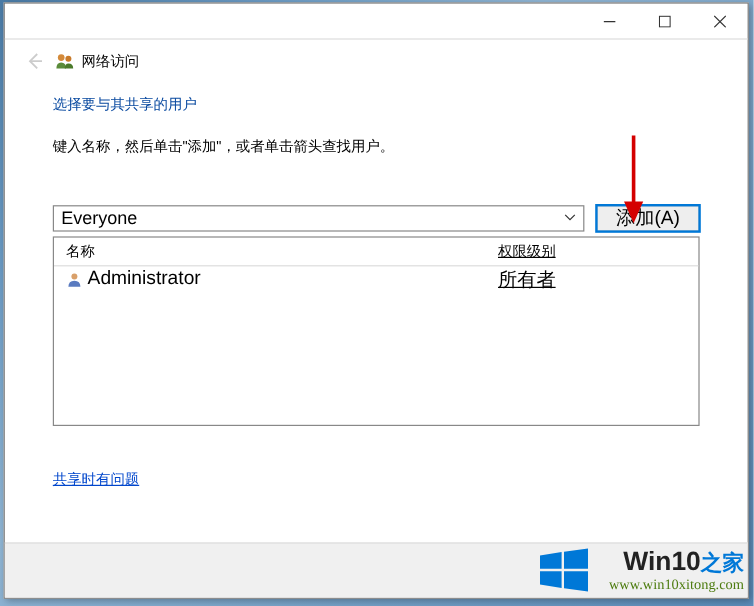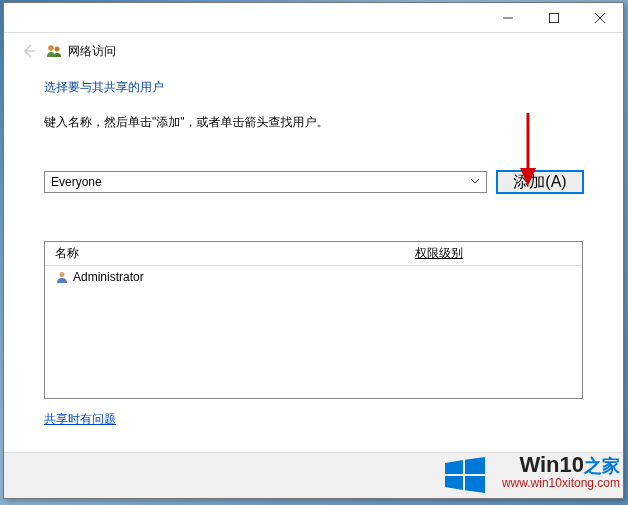--- a/index.html
+++ b/index.html
@@ -92,21 +92,21 @@
     }
     .user-select {
       flex: 1;
       height: 22px;
       border: 1px solid #888;
       padding: 0 6px;
       display: flex;
       align-items: center;
       justify-content: space-between;
       background: #fff;
-      font-size: 12px;
+      font-size: 15px;
     }
     .user-select .chevron {
       font-size: 12px;
       color: #333;
     }
     .add-btn {
       width: 86px;
       height: 22px;
       border: 1px solid #bbb;
       background: #eee;
@@ -120,79 +120,79 @@
     .arrow-annot {
       position: absolute;
       left: 517px;
       top: 108px;
     }
     .table-wrap {
       border: 1px solid #888;
       height: 158px;
       display: flex;
       flex-direction: column;
-      margin-top: 44px;
     }
     .table-header {
       display: flex;
       height: 24px;
       border-bottom: 1px solid #ddd;
       align-items: center;
       font-size: 12px;
       color: #000;
     }
     .col-name { flex: 0 0 370px; padding-left: 10px; }
     .col-perm { flex: 1; padding-left: 0; text-decoration: underline; }
     .table-row {
       display: flex;
       height: 22px;
       align-items: center;
-      font-size: 12px;
+      font-size: 16px;
     }
     .table-row .col-name { display: flex; align-items: center; gap: 4px; }
     .user-icon { width: 14px; height: 14px; }
     .link-row {
-      margin-top: 12px;
+      margin-top: 36px;
       margin-bottom: 0;
     }
     .help-link {
       color: #0046cc;
       font-size: 12px;
       text-decoration: underline;
     }
     .footer {
       background: #f0f0f0;
       border-top: 1px solid #ddd;
       height: 46px;
     }
     .watermark {
       position: absolute;
       right: 8px;
       bottom: 8px;
       display: flex;
-      align-items: flex-start;
+      align-items: center;
       gap: 15px;
       pointer-events: none;
     }
     .watermark-text {
       text-align: right;
       line-height: 1.1;
     }
     .watermark-text .top {
       font-size: 22px;
       color: #222;
       font-weight: 600;
     }
     .watermark-text .top .zh {
       color: #0078d7;
       font-size: 18px;
     }
     .watermark-text .bottom {
       font-size: 12px;
-      color: #b91c1c;
+      color: #4d7c0f;
+      font-family: Liberation Serif, serif;
     }
   </style>
 </head>
 <body>
 
 <div class="window">
   <div class="titlebar">
     <div class="titlebar-controls">
       <div class="titlebar-btn">
         <svg width="10" height="10" viewBox="0 0 10 10">
@@ -257,20 +257,21 @@
       <div class="table-row">
         <div class="col-name">
           <span class="user-icon">
             <svg width="14" height="14" viewBox="0 0 14 14">
               <circle cx="7" cy="4.5" r="2.5" fill="#d9a06a"></circle>
               <path d="M2 13 Q2 8 7 8 Q12 8 12 13 Z" fill="#5a7bc0"></path>
             </svg>
           </span>
           <span>Administrator</span>
         </div>
+        <div class="col-perm">所有者</div>
       </div>
     </div>
 
     <div class="link-row">
       <a class="help-link" href="#">共享时有问题</a>
     </div>
   </div>
 
   <div class="footer"></div>
 </div>

